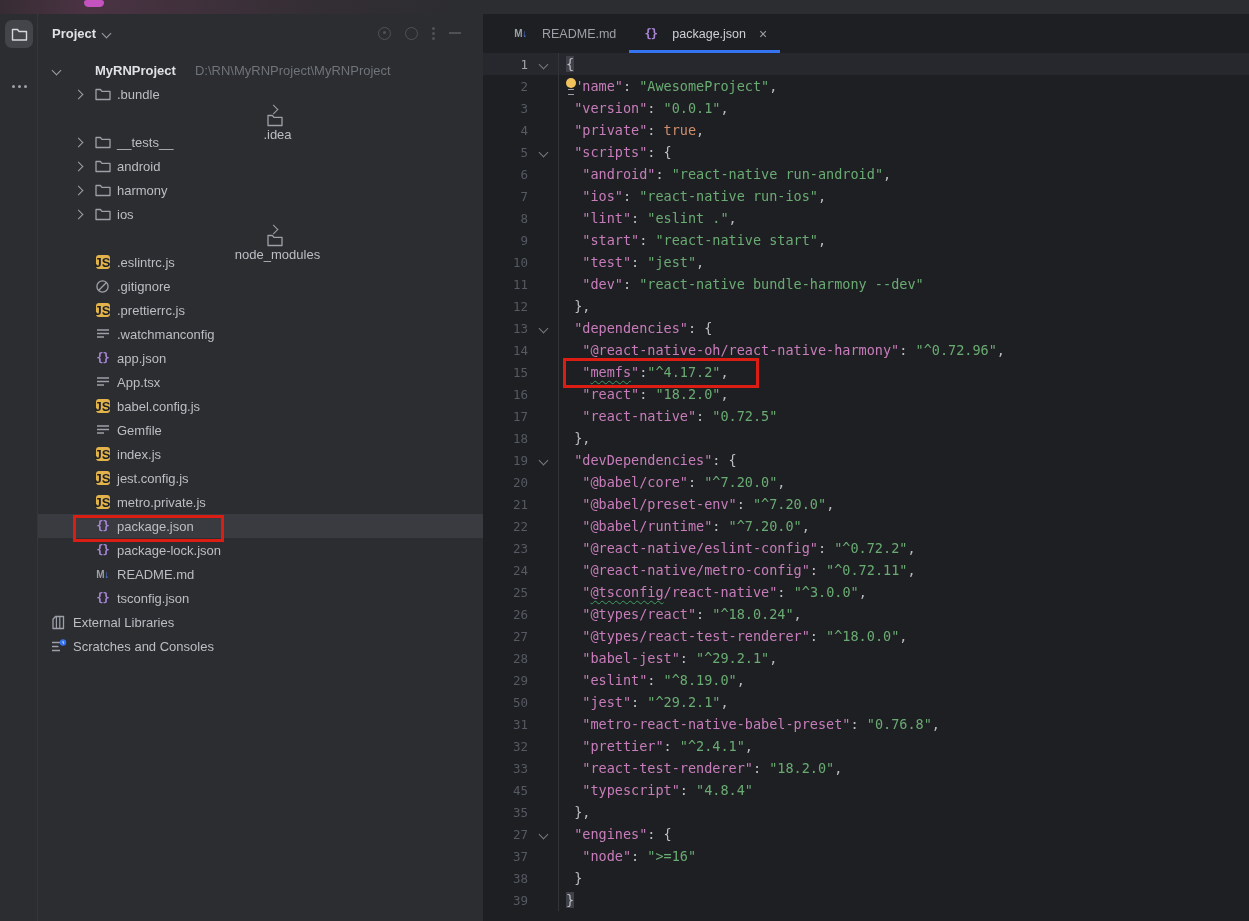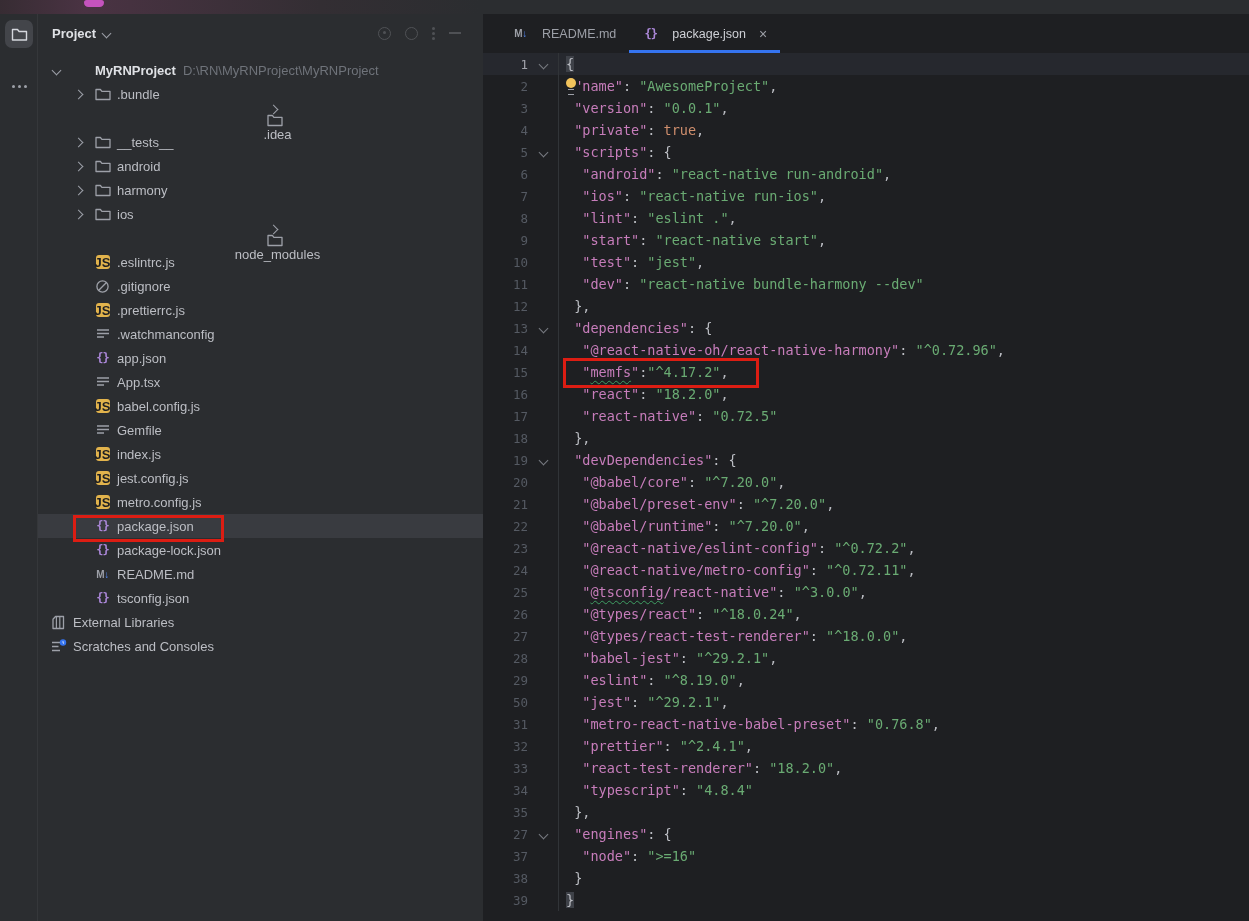--- a/index.html
+++ b/index.html
@@ -30,21 +30,21 @@
   .hdr-icons .circle { width:13px; height:13px; border:1.4px solid #cfd2d8; border-radius:50%; position:relative; }
   .hdr-icons .circle i { position:absolute; left:3.5px; top:3.5px; width:3px; height:3px; border-radius:50%; background:#cfd2d8; }
   .hdr-icons .kebab { display:flex; flex-direction:column; gap:2px; }
   .hdr-icons .kebab i { width:3px; height:3px; border-radius:50%; background:#cfd2d8; }
   .hdr-icons .minus { width:12px; height:2px; background:#cfd2d8; }
 
   .tree { position:absolute; left:0; top:44px; width:445px; }
   .row { height:24px; display:flex; align-items:center; font-size:13px; color:#bcbec4; white-space:nowrap; }
   .row.selected { background:#393b40; }
   .row .lbl.bold { font-weight:bold; color:#dfe1e5; }
-  .row .path { color:#6f737a; margin-left:7px; }
+  .row .path { color:#6f737a; margin-left:19px; }
   .chev { width:7px; height:7px; border-right:1.4px solid #9da0a8; border-bottom:1.4px solid #9da0a8; display:inline-block; }
   .chev.right { transform:rotate(-45deg); }
   .chev.down  { transform:rotate(45deg); }
   .chevslot { width:22px; min-width:22px; display:flex; align-items:center; justify-content:flex-start; padding-left:3px; }
   .ticon { width:17px; min-width:17px; height:16px; margin-right:6px; display:flex; align-items:center; justify-content:center; }
   .ic-js { width:14px; height:14px; border-radius:3px; background:#e2b34c; color:#1e1f22; font-size:13px; font-weight:bold;
     display:flex; align-items:center; justify-content:center; font-family:"Liberation Sans",sans-serif; }
   .ic-json { color:#ab87d8; font-family:"DejaVu Sans Mono",monospace; font-size:12px; font-weight:bold; letter-spacing:-1px; }
   .ic-md { font-size:10px; font-weight:bold; color:#9da0a8; letter-spacing:-0.5px; }
   .ic-md b { color:#548af7; font-weight:bold; }
@@ -287,21 +287,21 @@
         <span class="ticon">
           <span class="ic-js">JS</span>
         </span>
         <span class="lbl">jest.config.js</span>
       </div>
       <div class="row" style="padding-left: 34px;">
         <span class="chevslot"></span>
         <span class="ticon">
           <span class="ic-js">JS</span>
         </span>
-        <span class="lbl">metro.config.js</span>
+        <span class="lbl">metro.private.js</span>
       </div>
       <div class="row selected" style="padding-left: 34px;">
         <span class="chevslot"></span>
         <span class="ticon">
           <span class="ic-json">{}</span>
         </span>
         <span class="lbl">package.json</span>
       </div>
       <div class="row" style="padding-left: 34px;">
         <span class="chevslot"></span>
@@ -531,21 +531,21 @@
         <span class="ln">32</span>
         <span class="fd"></span>
         <span class="ct"><span class="tk-p">  </span><span class="tk-k">"prettier"</span><span class="tk-p">: </span><span class="tk-s">"^2.4.1"</span><span class="tk-p">,</span></span>
       </div>
       <div class="cl">
         <span class="ln">33</span>
         <span class="fd"></span>
         <span class="ct"><span class="tk-p">  </span><span class="tk-k">"react-test-renderer"</span><span class="tk-p">: </span><span class="tk-s">"18.2.0"</span><span class="tk-p">,</span></span>
       </div>
       <div class="cl">
-        <span class="ln">34</span>
+        <span class="ln">45</span>
         <span class="fd"></span>
         <span class="ct"><span class="tk-p">  </span><span class="tk-k">"typescript"</span><span class="tk-p">: </span><span class="tk-s">"4.8.4"</span></span>
       </div>
       <div class="cl">
         <span class="ln">35</span>
         <span class="fd"></span>
         <span class="ct"><span class="tk-p"> },</span></span>
       </div>
       <div class="cl">
         <span class="ln">27</span>

